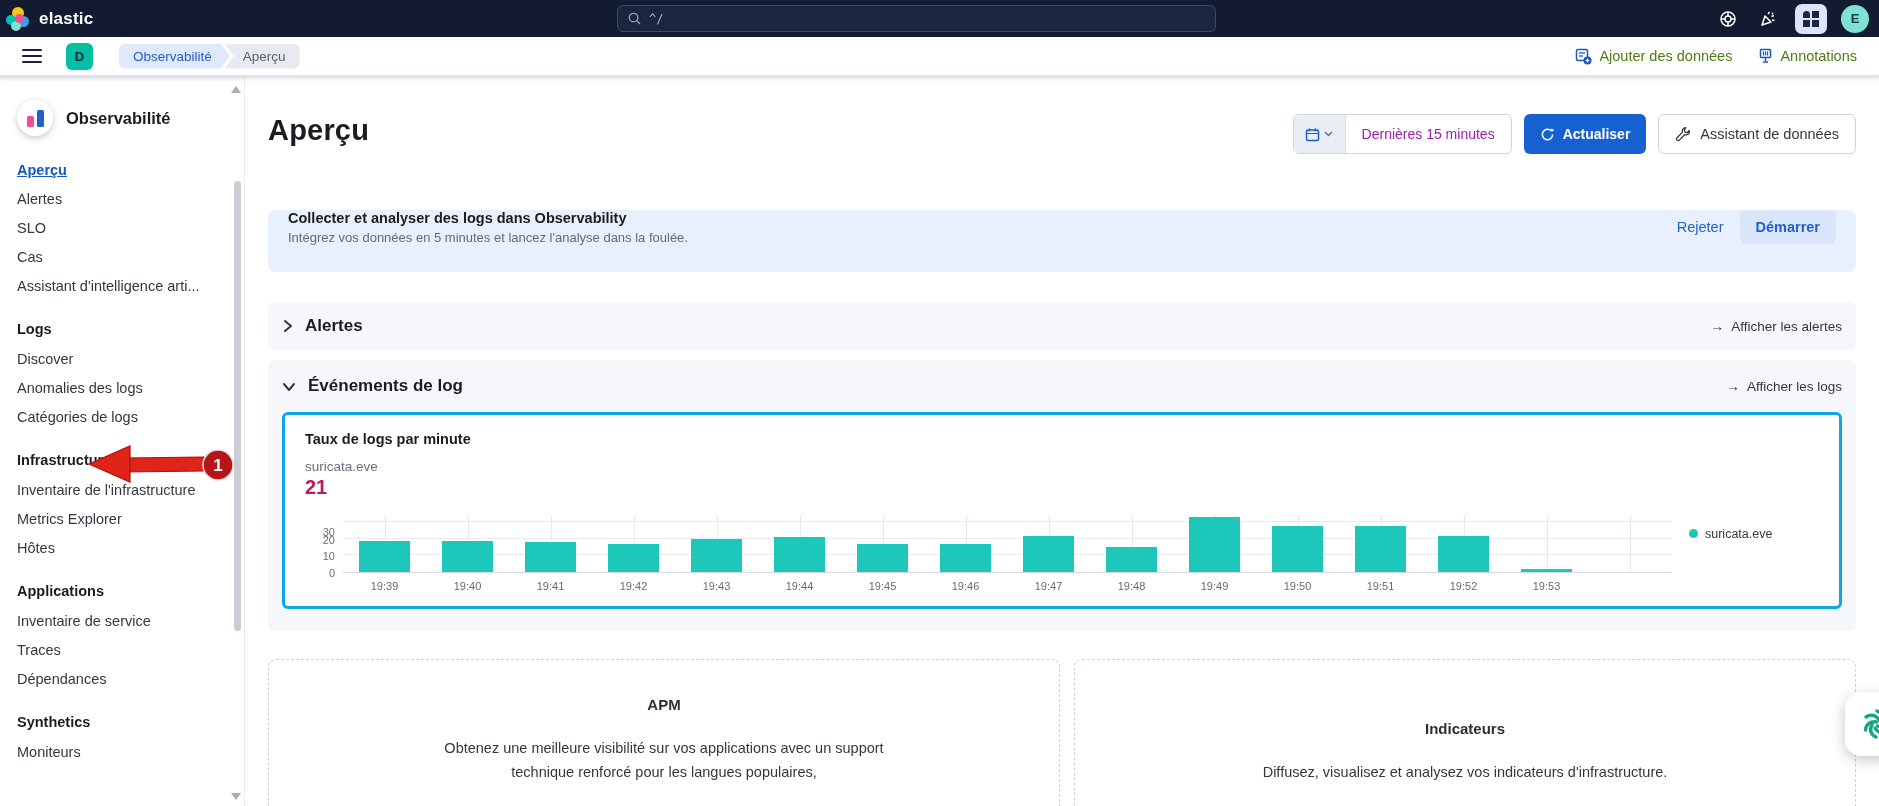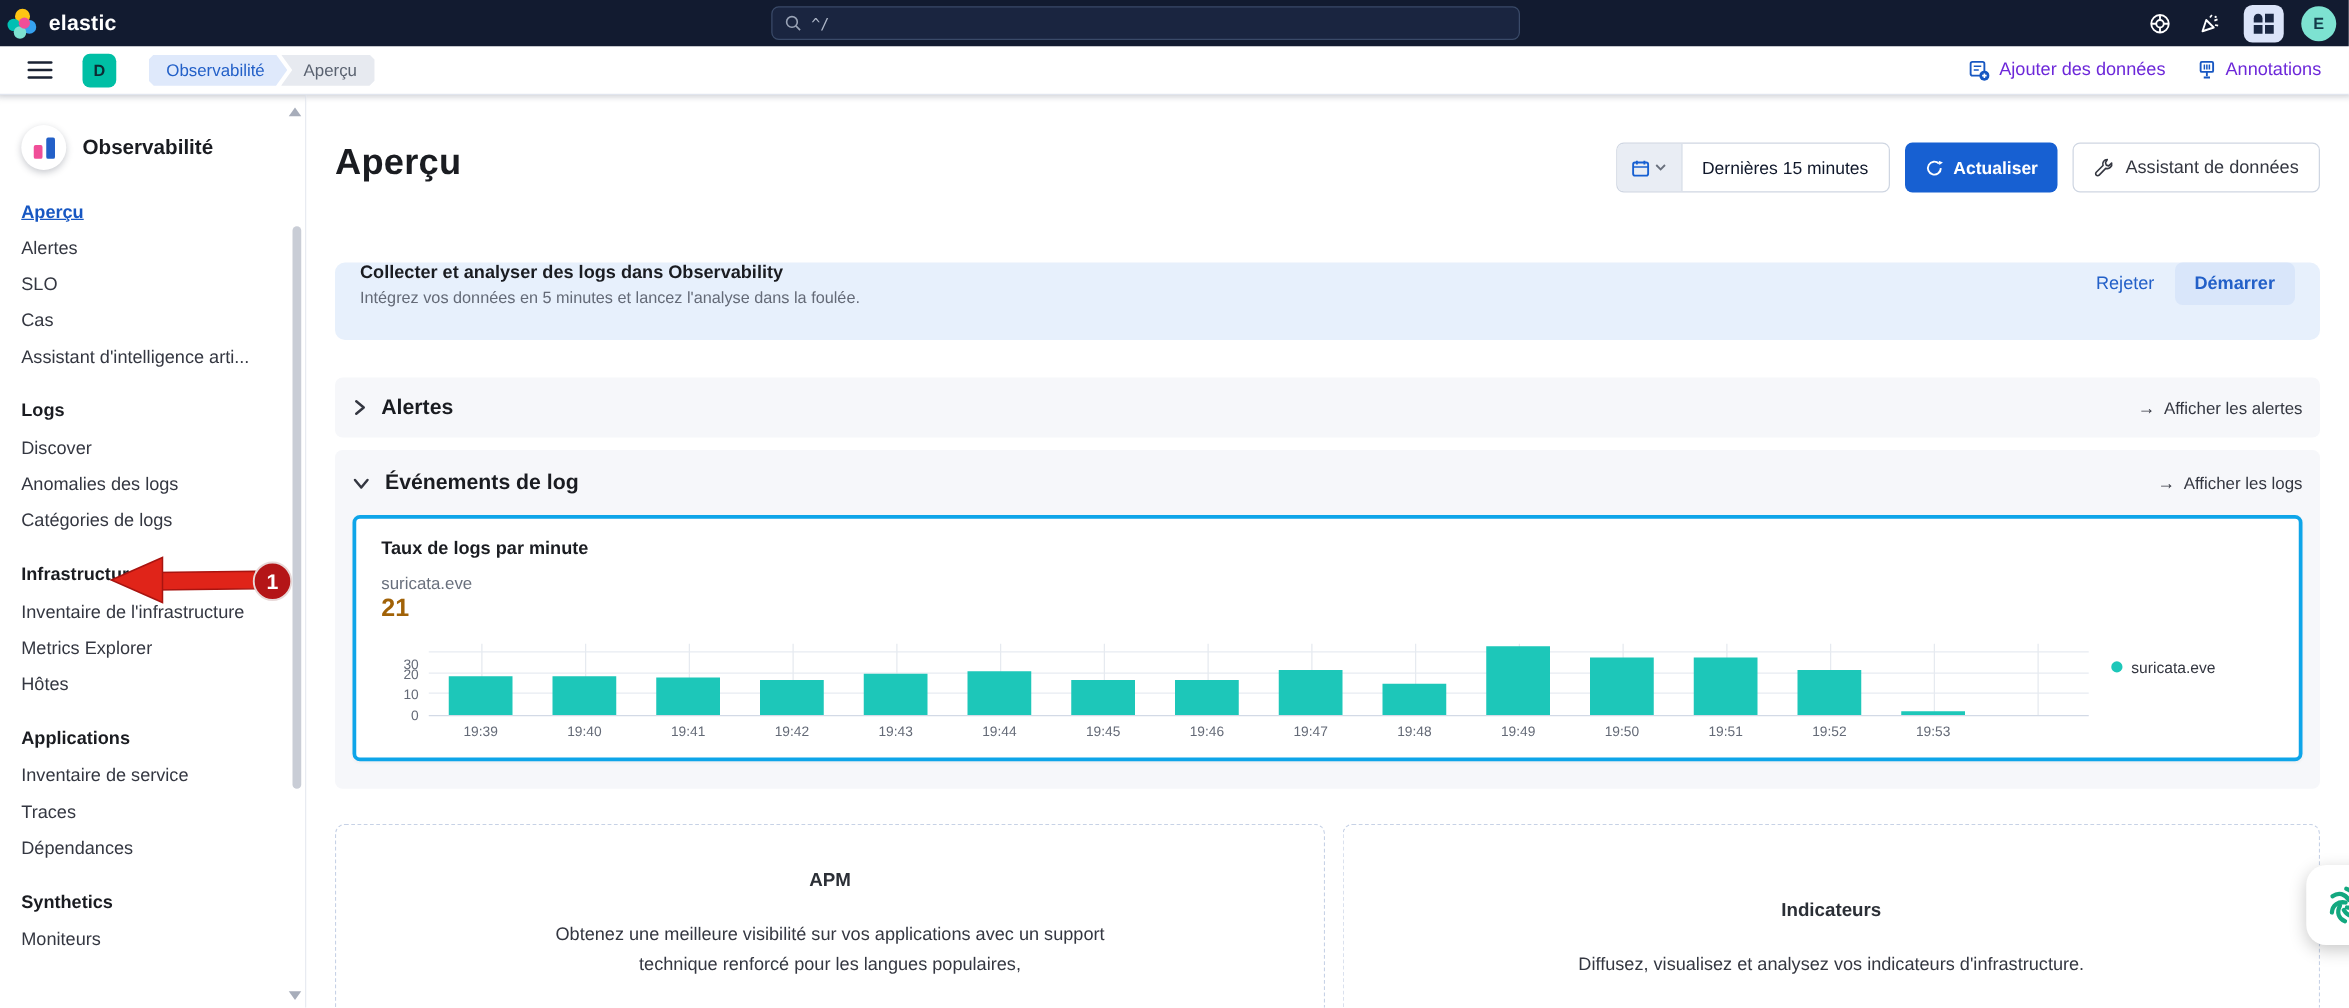--- a/index.html
+++ b/index.html
@@ -24,21 +24,21 @@
 
   
   .navbar { position:absolute; left:0; top:37px; width:1879px; height:39px; background:#fff; border-bottom:1px solid #e1e5ee; box-shadow:0 2px 4px rgba(30,40,60,.08); display:flex; align-items:center; z-index:25; }
   .hamburger { width:20px; height:14px; margin-left:22px; display:flex; flex-direction:column; justify-content:space-between; cursor:pointer; }
   .hamburger i { height:2.4px; background:#1a2233; border-radius:1px; }
   .space-badge { width:27px; height:27px; margin-left:24px; border-radius:6px; background:#00bfa5; color:#0d2b33; font-weight:700; font-size:13px; display:flex; align-items:center; justify-content:center; }
   .crumbs { display:flex; align-items:center; margin-left:26px; }
   .crumb1 { background:#dfe9fb; color:#2360c8; font-size:13.5px; height:25px; display:flex; align-items:center; padding:0 18px 0 14px; clip-path:polygon(4px 0, calc(100% - 9px) 0, 100% 50%, calc(100% - 9px) 100%, 4px 100%, 0 calc(100% - 4px), 0 4px); }
   .crumb2 { background:#e7eaf0; color:#5a6270; font-size:13.5px; height:25px; display:flex; align-items:center; padding:0 14px 0 18px; margin-left:-5px; clip-path:polygon(0 0, calc(100% - 4px) 0, 100% 4px, 100% calc(100% - 4px), calc(100% - 4px) 100%, 0 100%, 9px 50%); }
   .nav-actions { position:absolute; right:22px; display:flex; align-items:center; gap:26px; }
-  .nav-action { display:flex; align-items:center; gap:7px; color:#6d28d9; font-size:14.5px; cursor:pointer; }
+  .nav-action { display:flex; align-items:center; gap:7px; color:#4d7c0f; font-size:14.5px; cursor:pointer; }
 
   
   .sidebar { position:absolute; left:0; top:76px; width:245px; bottom:0; background:#fff; border-right:1px solid #e8ebf1; box-shadow:inset 0 7px 7px -7px rgba(28,36,54,.22); z-index:10; }
   .sb-head { display:flex; align-items:center; gap:13px; padding:24px 0 0 17px; }
   .sb-logo { width:36px; height:36px; border-radius:50%; background:#fff; box-shadow:0 2px 6px rgba(30,40,60,.25); display:flex; align-items:flex-end; justify-content:center; gap:3px; padding-bottom:9px; }
   .sb-logo .p { width:7px; height:11px; background:#f04e98; border-radius:1.5px; }
   .sb-logo .b { width:7px; height:17px; background:#2360c8; border-radius:1.5px; }
   .sb-title { font-size:16.5px; font-weight:700; color:#1a1c21; }
   .sb-nav { padding:26px 0 0 17px; }
   .sb-item { display:block; font-size:14.5px; color:#343741; margin-bottom:13px; line-height:16px; text-decoration:none; cursor:pointer; white-space:nowrap; }
@@ -52,21 +52,21 @@
   .annot { position:absolute; left:86px; top:366px; z-index:15; pointer-events:none; }
 
   
   .main { position:absolute; left:245px; top:76px; right:0; bottom:0; background:#fff; overflow:hidden; box-shadow:inset 0 7px 7px -7px rgba(28,36,54,.18); }
   .main-inner { padding:0 23px; }
   .page-head { display:flex; justify-content:space-between; align-items:flex-start; padding-top:38px; margin-bottom:56px; }
   .page-title { font-size:29px; font-weight:700; color:#1a1c21; letter-spacing:.2px; }
   .controls { display:flex; gap:12px; align-items:center; }
   .datepicker { display:flex; height:40px; border:1px solid #cfd6e2; border-radius:6px; overflow:hidden; background:#fff; }
   .dp-cal { width:52px; background:#e9edf4; display:flex; align-items:center; justify-content:center; gap:4px; border-right:1px solid #d9dfe9; cursor:pointer; }
-  .dp-text { display:flex; align-items:center; padding:0 16px; font-size:14px; color:#0f172a; cursor:pointer; }
+  .dp-text { display:flex; align-items:center; padding:0 16px; font-size:14px; color:#a21caf; cursor:pointer; }
   .btn-refresh { height:40px; padding:0 16px; background:#1760d2; border:none; border-radius:6px; color:#fff; font-size:14px; font-weight:700; display:flex; align-items:center; gap:8px; cursor:pointer; font-family:inherit; }
   .btn-assistant { height:40px; padding:0 16px; background:#fff; border:1px solid #cfd6e2; border-radius:6px; color:#343741; font-size:14.5px; display:flex; align-items:center; gap:9px; cursor:pointer; font-family:inherit; }
 
   .banner { height:62px; background:#e7f0fc; border-radius:8px; display:flex; align-items:flex-start; justify-content:space-between; padding:0 20px; }
   .banner-title { font-size:14.5px; font-weight:700; color:#1a1c21; margin-bottom:4px; }
   .banner-sub { font-size:13px; color:#646a77; }
   .banner-actions { display:flex; align-items:center; gap:16px; }
   .link-dismiss { color:#2360c8; font-size:14.5px; cursor:pointer; }
   .btn-start { background:#d9e6fa; color:#2360c8; font-size:14.5px; font-weight:600; border:none; border-radius:6px; height:34px; padding:0 16px; cursor:pointer; font-family:inherit; }
 
@@ -76,21 +76,21 @@
   .sec-head { display:flex; align-items:center; justify-content:space-between; height:30px; }
   .sec-left { display:flex; align-items:center; gap:12px; cursor:pointer; }
   .sec-title { font-size:17px; font-weight:700; color:#1a1c21; }
   .sec-link { display:flex; align-items:center; gap:7px; font-size:13.5px; color:#343741; cursor:pointer; text-decoration:none; }
   .sec-link .arr { font-size:14px; color:#343741; }
 
   
   .chart-panel { margin-top:11px; background:#fff; border:3px solid #0ea5e9; border-radius:6px; padding:16px 20px 14px; box-shadow:0 1px 2px rgba(30,40,60,.04); }
   .chart-title { font-size:14.5px; font-weight:700; color:#1a1c21; }
   .chart-sub { margin-top:12px; font-size:13.5px; color:#69707d; }
-  .chart-num { margin-top:2px; font-size:20px; font-weight:700; color:#a16207; }
+  .chart-num { margin-top:2px; font-size:20px; font-weight:700; color:#be185d; }
   .chart-row { display:flex; margin-top:16px; }
   .yaxis { position:relative; width:38px; height:58px; }
   .yaxis span { position:absolute; right:8px; transform:translateY(50%); font-size:11px; color:#646a77; }
   .plot-wrap { flex:1; }
   .plot { position:relative; height:58px; border-bottom:1px solid #d3dae6; }
   .hgrid { position:absolute; left:0; right:0; height:1px; background:#e8ecf2; }
   .slots { position:absolute; inset:0; display:flex; }
   .slot { flex:1; position:relative; display:flex; align-items:flex-end; justify-content:center; }
   .vgrid { position:absolute; left:50%; top:0; bottom:0; width:1px; background:#e6eaf0; }
   .bar { position:relative; width:62%; background:#1dc7b9; z-index:2; }

